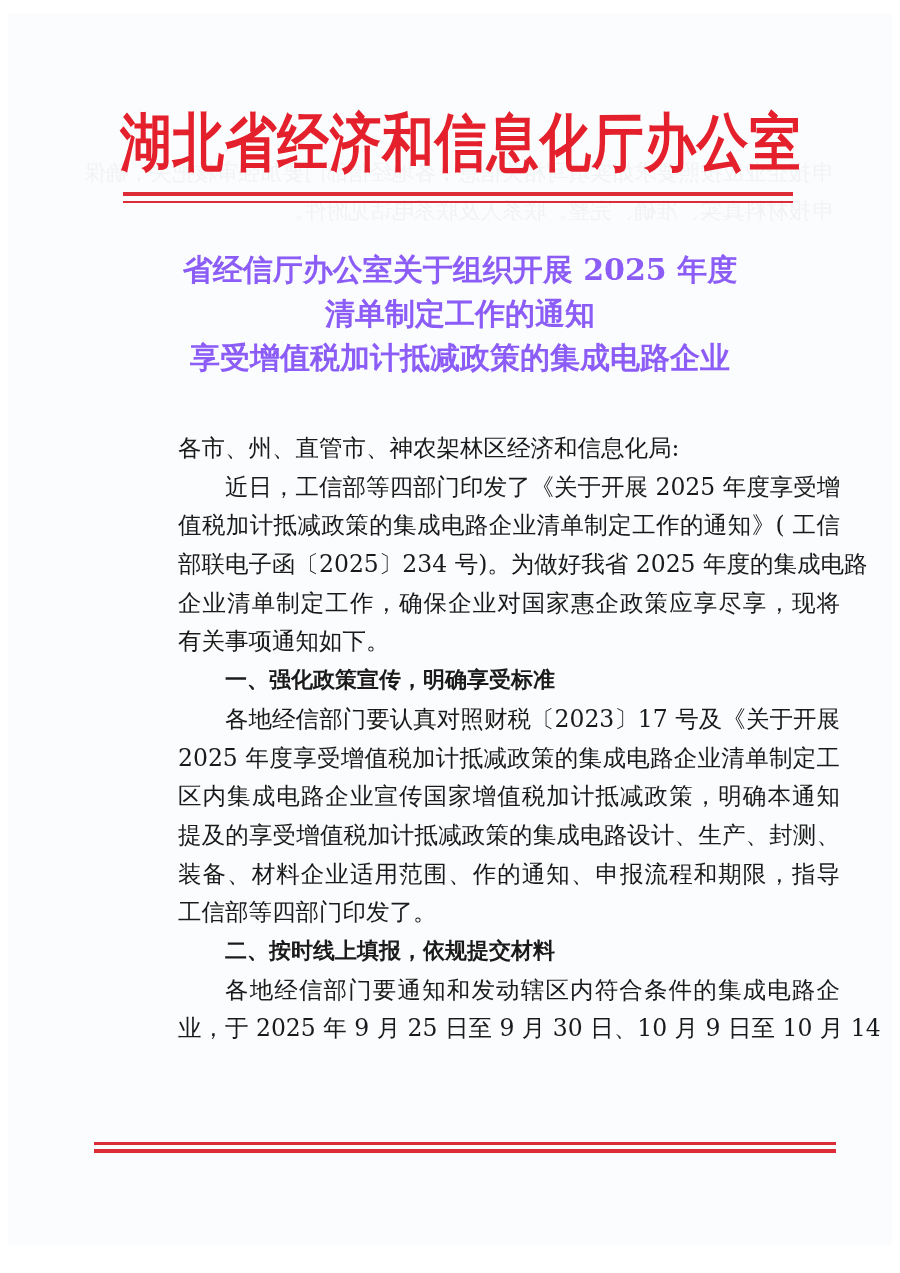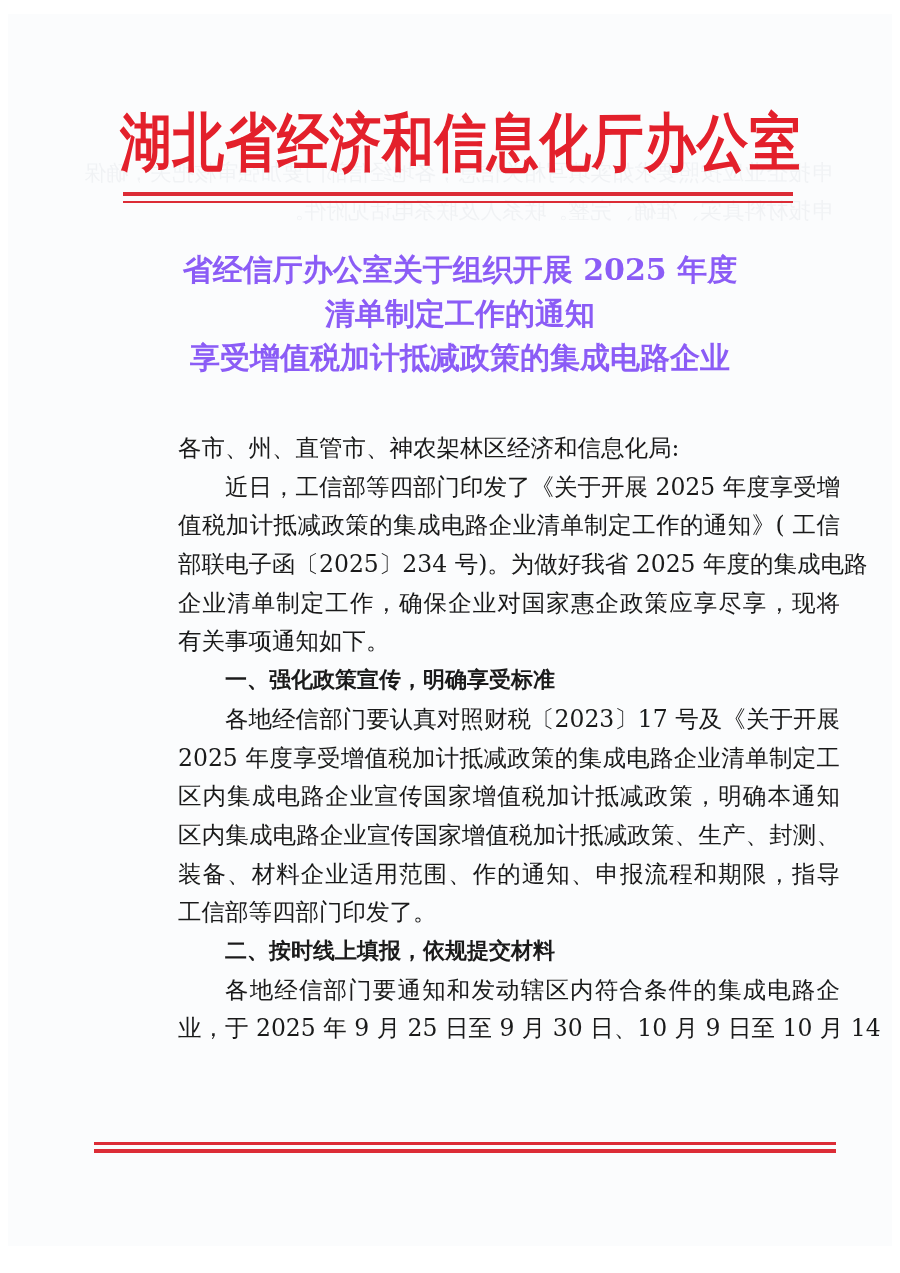--- a/index.html
+++ b/index.html
@@ -62,21 +62,21 @@
   <div class="line indent">近日，工信部等四部门印发了《关于开展 2025 年度享受增</div>
   <div class="line">值税加计抵减政策的集成电路企业清单制定工作的通知》( 工信</div>
   <div class="line">部联电子函〔2025〕234 号)。为做好我省 2025 年度的集成电路</div>
   <div class="line">企业清单制定工作，确保企业对国家惠企政策应享尽享，现将</div>
   <div class="line last">有关事项通知如下。</div>
 
   <div class="line indent heading">一、强化政策宣传，明确享受标准</div>
   <div class="line indent">各地经信部门要认真对照财税〔2023〕17 号及《关于开展</div>
   <div class="line">2025 年度享受增值税加计抵减政策的集成电路企业清单制定工</div>
   <div class="line">区内集成电路企业宣传国家增值税加计抵减政策，明确本通知</div>
-  <div class="line">区内集成电路企业宣传国家增值税加计抵减政策、生产、封测、</div>
+  <div class="line">提及的享受增值税加计抵减政策的集成电路设计、生产、封测、</div>
   <div class="line">装备、材料企业适用范围、作的通知、申报流程和期限，指导</div>
   <div class="line last">工信部等四部门印发了。</div>
 
   <div class="line indent heading">二、按时线上填报，依规提交材料</div>
   <div class="line indent">各地经信部门要通知和发动辖区内符合条件的集成电路企</div>
   <div class="line">业，于 2025 年 9 月 25 日至 9 月 30 日、10 月 9 日至 10 月 14</div>
 </div>
 
 <div class="rule" style="left:94px; top:1142px; width:742px; height:2.5px;"></div>
 <div class="rule" style="left:94px; top:1149px; width:742px; height:4px;"></div>

